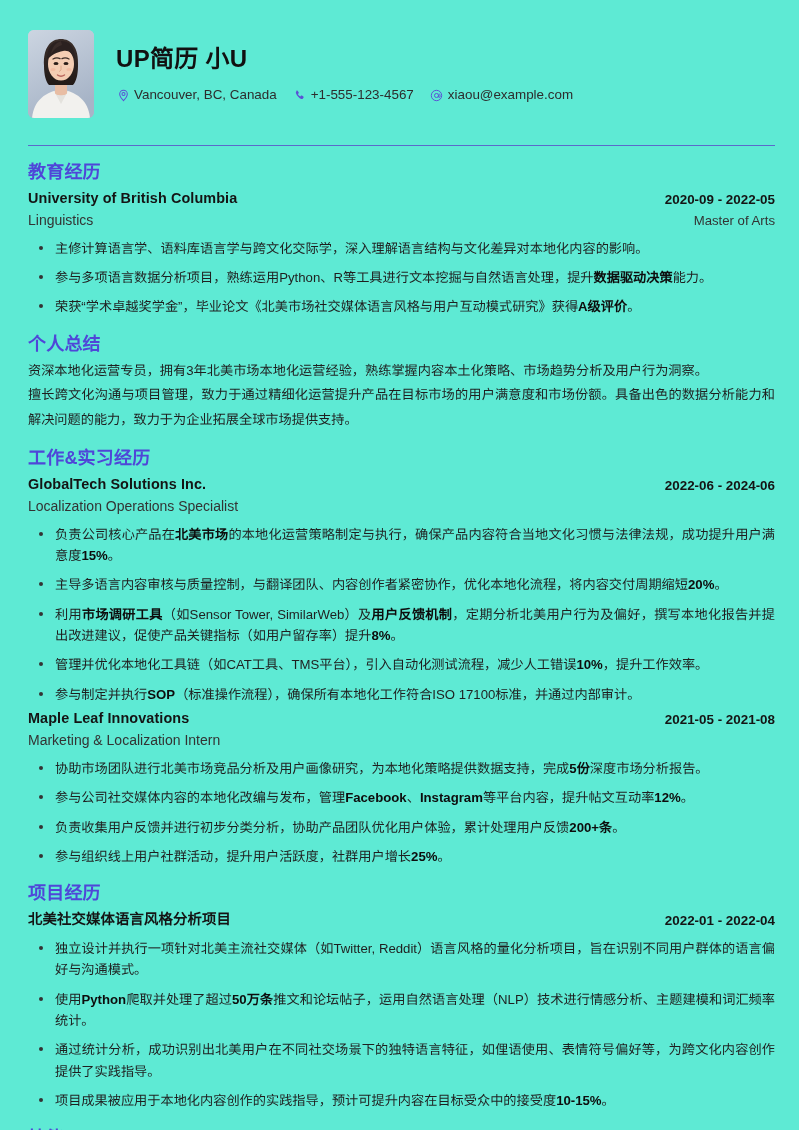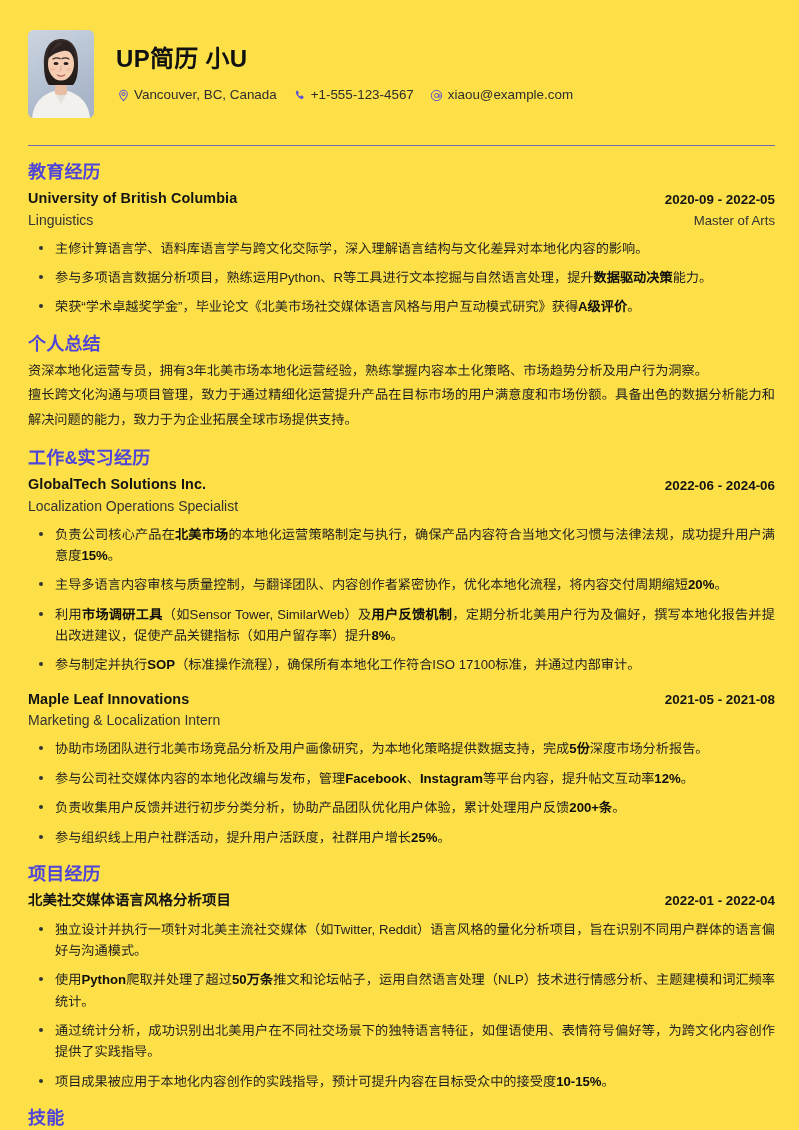--- a/index.html
+++ b/index.html
@@ -17,21 +17,21 @@
     color: #1a1a1a;
     font-size: 13.2px;
     line-height: 1.5;
   }
 
   .page {
     width: 799px;
     height: 1130px;
     padding: 30px 24px 0 28px;
     position: relative;
-    background: #fde047;
+    background: #5eead4;
   }
 
   
   .header {
     display: flex;
     align-items: flex-start;
     gap: 22px;
     padding-bottom: 6px;
   }
 
@@ -96,21 +96,21 @@
 
   .section-title {
     color: #4f46d8;
     font-weight: 700;
     font-size: 18px;
     letter-spacing: .2px;
     margin-bottom: 1px;
   }
 
   .entry { margin-top: 2px; }
-  .entry + .entry { margin-top: 13px; }
+  .entry + .entry { margin-top: 3px; }
 
   .entry-row {
     display: flex;
     justify-content: space-between;
     align-items: flex-end;
     gap: 16px;
   }
   .entry-primary {
     font-weight: 700;
     font-size: 14.4px;
@@ -303,20 +303,21 @@
         <div class="entry">
           <div class="entry-row">
             <span class="entry-primary">GlobalTech Solutions Inc.</span>
             <span class="entry-date">2022-06 - 2024-06</span>
           </div>
           <div class="entry-secondary">Localization Operations Specialist</div>
           <ul class="bullets">
             <li>负责公司核心产品在<b>北美市场</b>的本地化运营策略制定与执行，确保产品内容符合当地文化习惯与法律法规，成功提升用户满意度<b>15%</b>。</li>
             <li>主导多语言内容审核与质量控制，与翻译团队、内容创作者紧密协作，优化本地化流程，将内容交付周期缩短<b>20%</b>。</li>
             <li>利用<b>市场调研工具</b>（如Sensor Tower, SimilarWeb）及<b>用户反馈机制</b>，定期分析北美用户行为及偏好，撰写本地化报告并提出改进建议，促使产品关键指标（如用户留存率）提升<b>8%</b>。</li>
+            <li>管理并优化本地化工具链（如CAT工具、TMS平台），引入自动化测试流程，减少人工错误<b>10%</b>，提升工作效率。</li>
             <li>参与制定并执行<b>SOP</b>（标准操作流程），确保所有本地化工作符合ISO 17100标准，并通过内部审计。</li>
           </ul>
         </div>
         <div class="entry">
           <div class="entry-row">
             <span class="entry-primary">Maple Leaf Innovations</span>
             <span class="entry-date">2021-05 - 2021-08</span>
           </div>
           <div class="entry-secondary">Marketing &amp; Localization Intern</div>
           <ul class="bullets">

